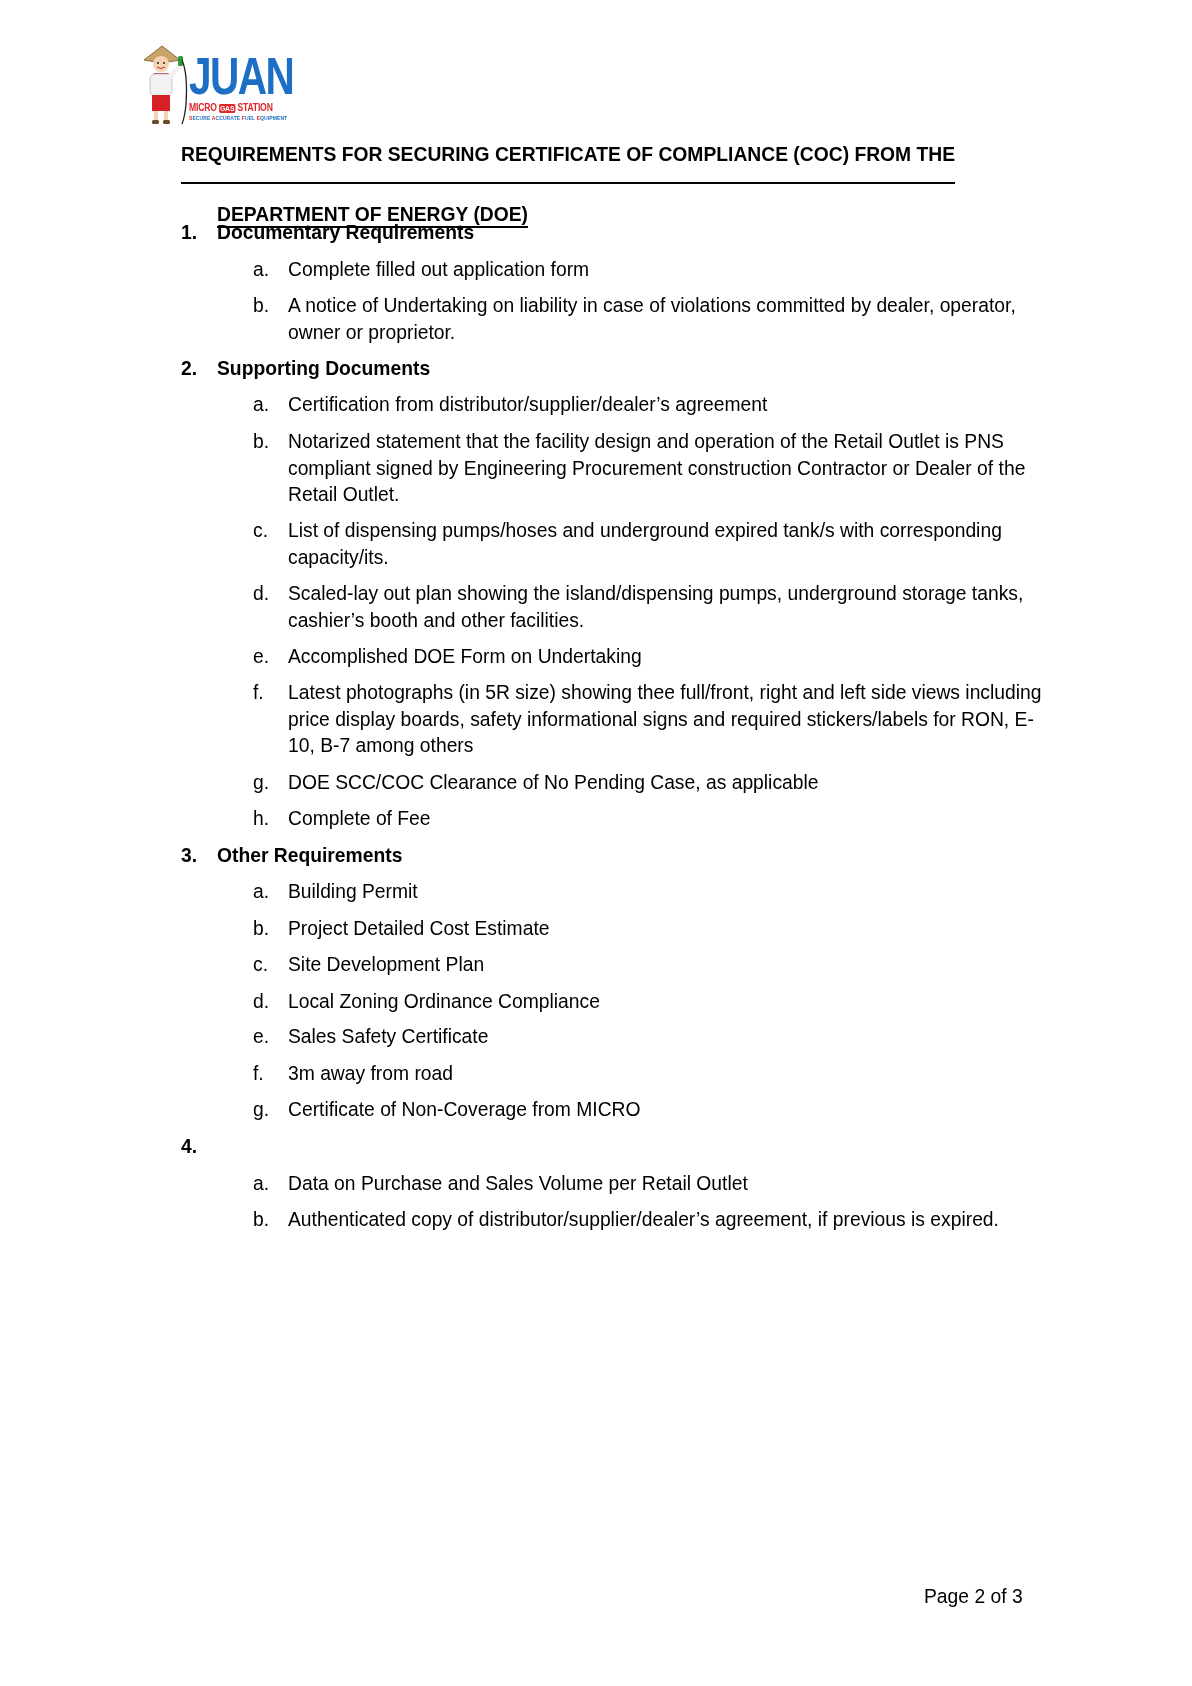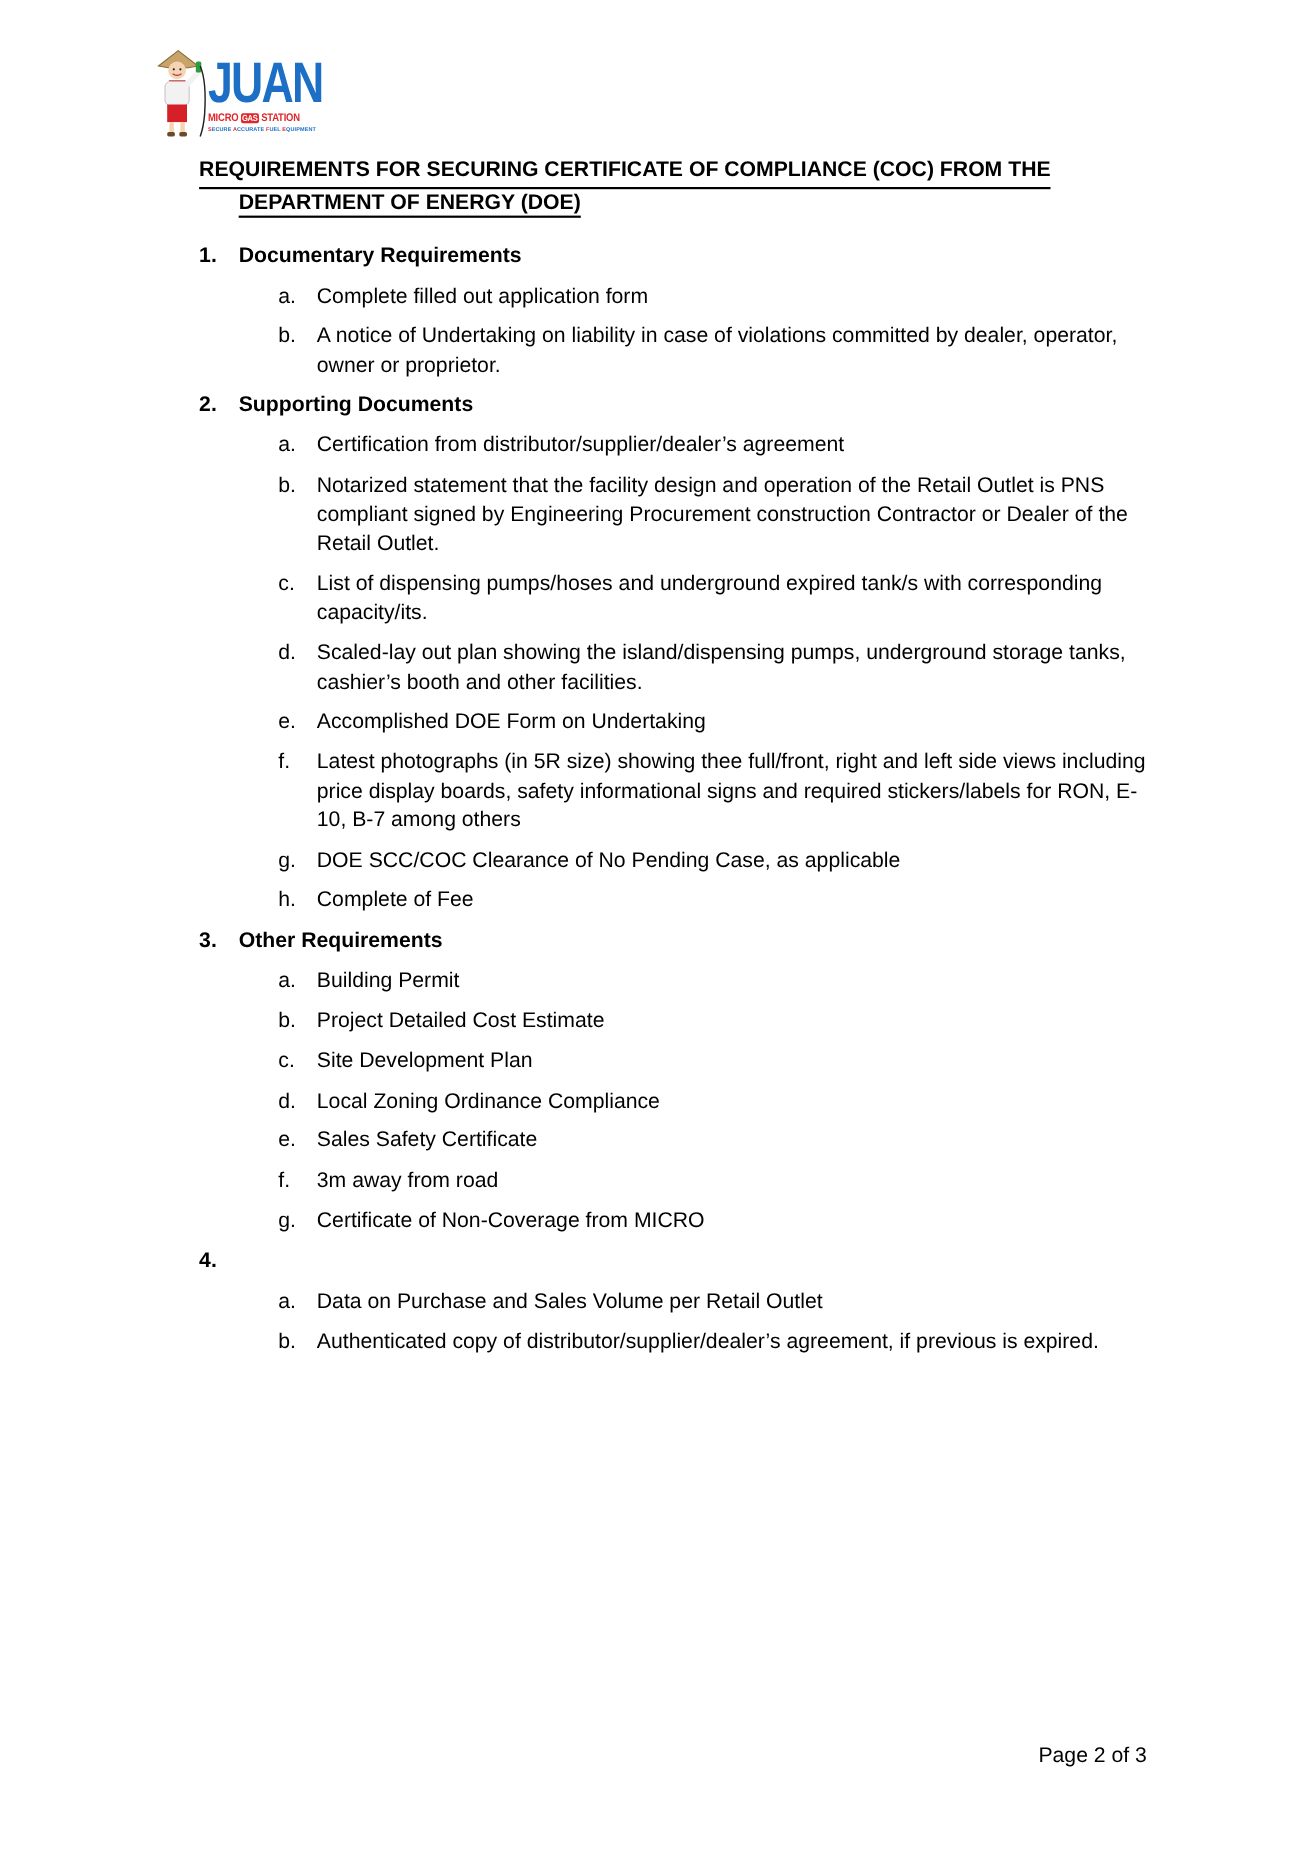--- a/index.html
+++ b/index.html
@@ -15,32 +15,32 @@
   .logo-micro { position: absolute; left: 47px; top: 59px; font-weight: bold; font-size: 10px;
                 line-height: 10px; color: #e0262b; white-space: nowrap; transform: scaleX(0.86);
                 transform-origin: left top; letter-spacing: -0.2px; }
   .logo-micro .gas { background: #e0262b; color: #fff; padding: 0 1px; border-radius: 2px; font-size: 8px; }
   .logo-tag { position: absolute; left: 47px; top: 71px; font-weight: bold; font-size: 5px;
               line-height: 6px; color: #1c6fc4; white-space: nowrap; letter-spacing: 0.1px; }
   .logo-tag .r { color: #e0262b; }
 
   
   .title { position: absolute; left: 181px; top: 142px; width: 880px; font-weight: bold; font-size: 19.3px; line-height: 26px; }
-  .title .line1 { display: inline-block; border-bottom: 2.5px solid #000; padding-bottom: 4px; line-height: 22px; }
-  .title .line2 { display: inline-block; margin-left: 36px; margin-top: 2px; border-bottom: 2.5px solid #000; line-height: 22px; }
+  .title .line1 { display: inline-block; border-bottom: 2.5px solid #000; padding-bottom: 16px; line-height: 22px; }
+  .title .line2 { display: inline-block; margin-left: 36px; margin-top: 20px; border-bottom: 2.5px solid #000; line-height: 22px; }
 
   
   .sec { position: absolute; left: 181px; width: 880px; }
   .sec-head { display: flex; font-weight: bold; font-size: 19.3px; line-height: 26px; }
   .sec-num { width: 36px; flex: none; }
   .item { position: absolute; left: 253px; width: 800px; display: flex; font-size: 19.3px; line-height: 26.5px; }
   .item-letter { width: 35px; flex: none; }
   .item-text { flex: 1; }
 
-  .page-num { position: absolute; left: 944px; top: 1584px; font-size: 19.3px; line-height: 26px; }
+  .page-num { position: absolute; left: 924px; top: 1584px; font-size: 19.3px; line-height: 26px; }
 </style>
 </head>
 <body>
 
 <div class="logo">
   <svg width="50" height="84" viewBox="0 0 50 84" style="position:absolute;left:0;top:0;">
 
     <path d="M2 16 L20 2 L38 16 Q20 20 2 16 Z" fill="#c9a46a" stroke="#8a6a3a" stroke-width="1"></path>
 
     <circle cx="19" cy="20" r="8" fill="#f6d3b2"></circle>

